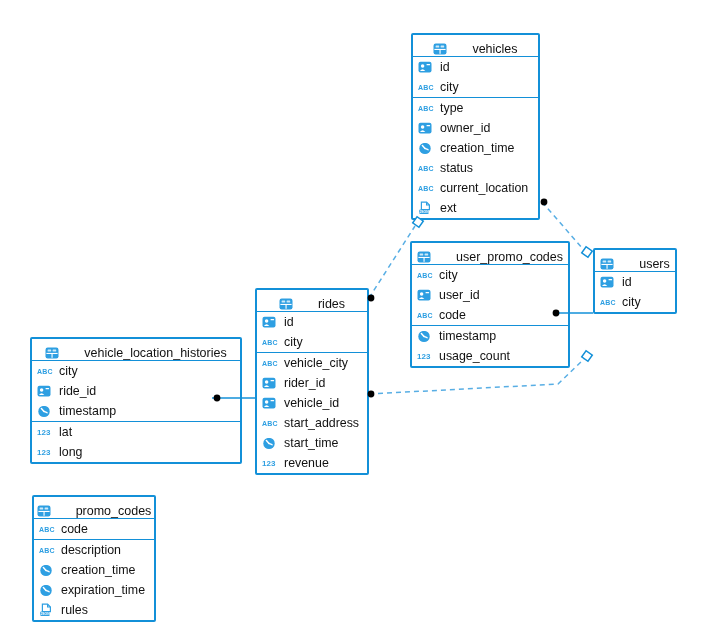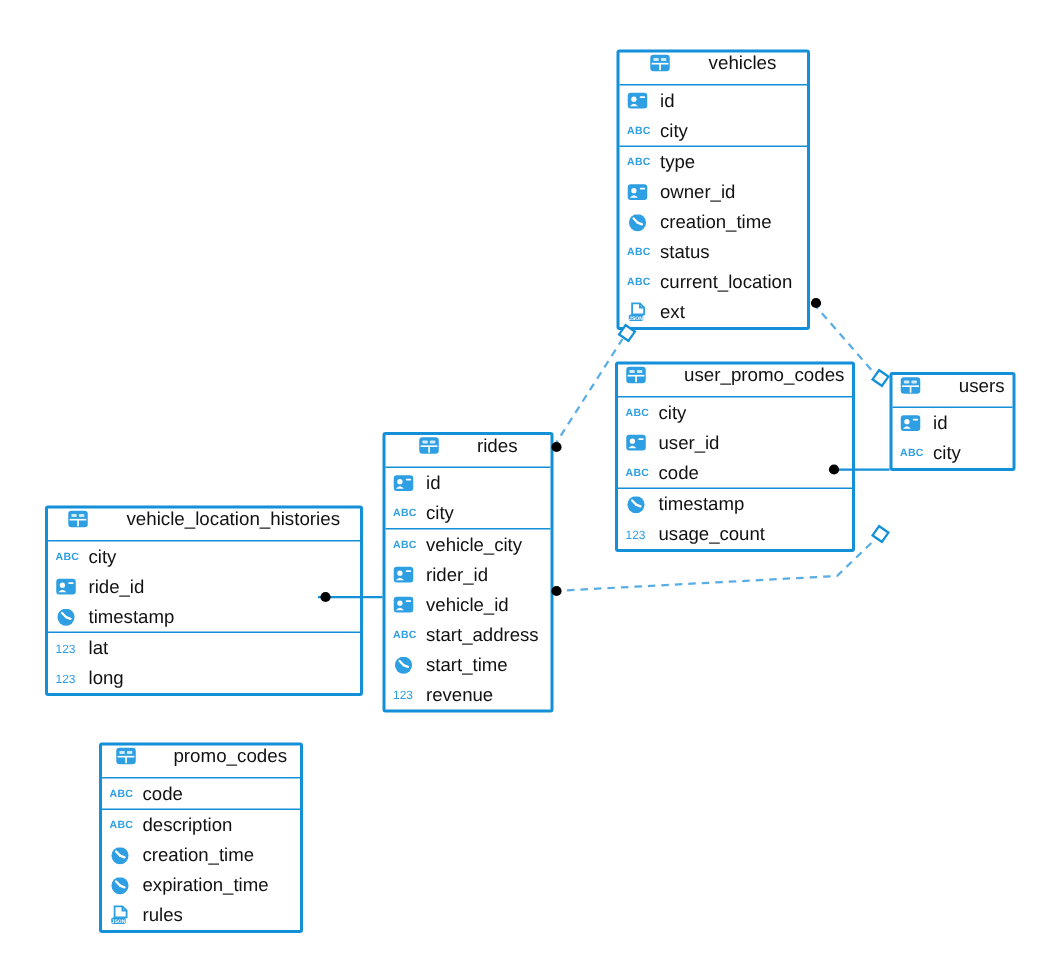--- a/index.html
+++ b/index.html
@@ -5,29 +5,29 @@
   :root{
     --accent:#1390d8;
     --icon:#2e9fe2;
     --dash:#58aee4;
     --text:#111111;
   }
   html,body{margin:0;padding:0;background:#ffffff;}
   body{width:705px;height:636px;position:relative;font-family:"Liberation Sans",sans-serif;}
   #canvas{position:absolute;left:0;top:0;width:705px;height:636px;overflow:hidden;background:#ffffff;}
   .tbl{position:absolute;background:#ffffff;border:2px solid var(--accent);border-radius:2px;box-sizing:border-box;z-index:1;}
-  .tbl-header{height:21px;display:flex;align-items:flex-start;justify-content:center;gap:21px;
+  .tbl-header{height:21px;display:flex;align-items:flex-end;justify-content:center;gap:21px;
     border-bottom:1.5px solid var(--accent);font-size:12.5px;color:var(--text);white-space:nowrap;}
   .sec{padding:0;}
   .sec.fields{border-top:1.5px solid var(--accent);}
   .row{height:20px;display:flex;align-items:center;padding-left:5px;gap:4px;font-size:12.4px;color:var(--text);white-space:nowrap;overflow:hidden;}
   .row.pk .lbl{font-weight:400;}
   .ticon{width:18px;flex:0 0 18px;display:inline-flex;align-items:center;justify-content:flex-start;}
   .tabc{color:var(--icon);font-weight:700;font-size:7px;letter-spacing:.2px;}
-  .t123{color:var(--icon);font-weight:400;font-size:8px;}
+  .t123{color:var(--icon);font-weight:700;font-size:8px;}
   .ticon svg{display:block;}
   #wires{position:absolute;left:0;top:0;width:705px;height:636px;z-index:5;pointer-events:none;}
 </style>
 </head>
 <body>
 
 <div id="canvas">
     <div class="tbl" style="left: 411px; top: 33px; width: 129px;">
       <div class="tbl-header">
         <span class="ticon">
@@ -342,21 +342,21 @@
           <span class="lbl">lat</span>
         </div>
         <div class="row">
           <span class="ticon">
             <span class="t123">123</span>
           </span>
           <span class="lbl">long</span>
         </div>
       </div>
     </div>
-    <div class="tbl" style="left: 32px; top: 495px; width: 136px; margin-left: 34px;">
+    <div class="tbl" style="left: 32px; top: 495px; width: 124px;">
       <div class="tbl-header">
         <span class="ticon">
           <svg class="icon" width="14" height="14" viewBox="0 0 14 14">
             <rect x="0.5" y="1.5" width="13" height="11" rx="2.2" fill="#2e9fe2"></rect>
             <rect x="2.6" y="3.6" width="3.6" height="2" rx="0.5" fill="#cfeaf8"></rect>
             <rect x="7.6" y="3.6" width="3.6" height="2" rx="0.5" fill="#cfeaf8"></rect>
             <rect x="1.4" y="6.9" width="11.2" height="1.1" fill="#ffffff"></rect>
             <rect x="6.5" y="7.4" width="1.1" height="4.4" fill="#ffffff"></rect>
           </svg>
         </span>

